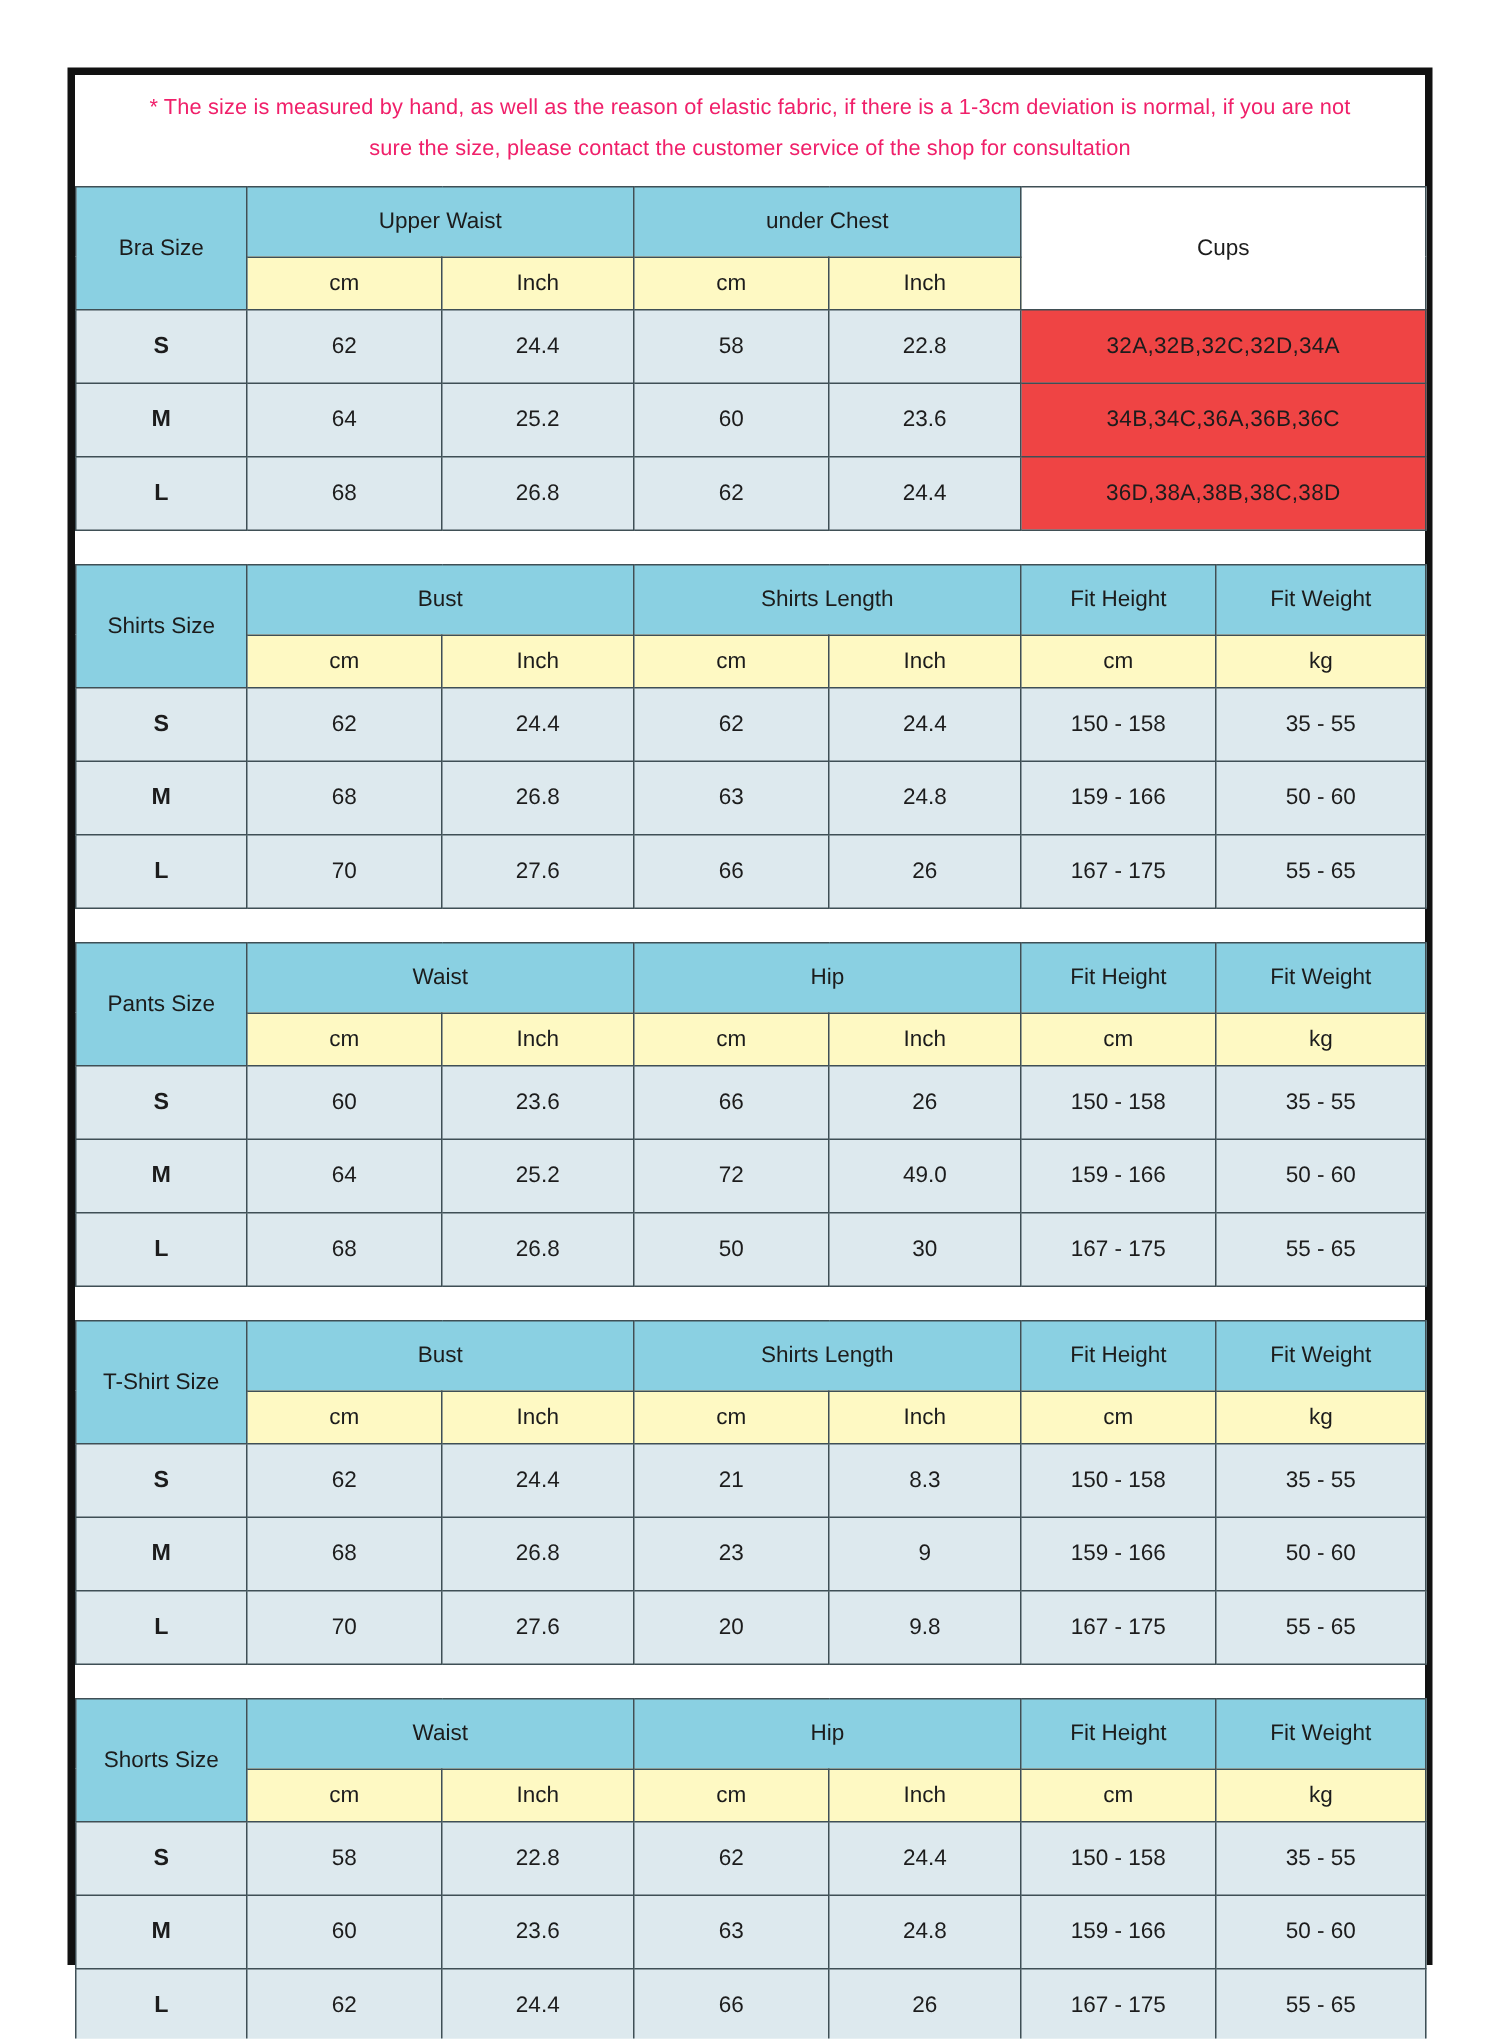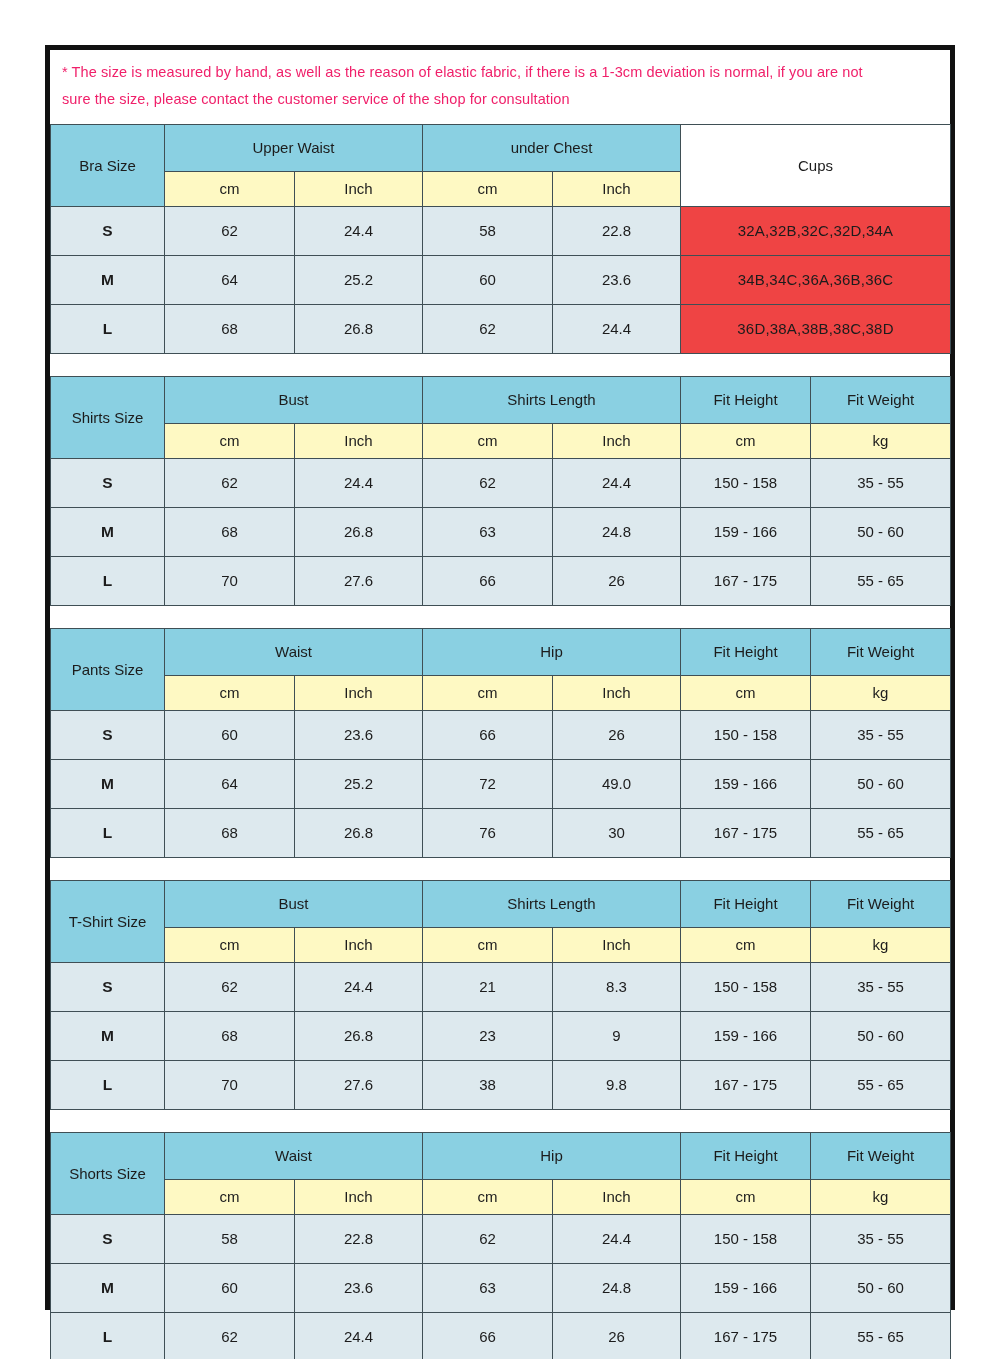--- a/index.html
+++ b/index.html
@@ -38,22 +38,22 @@
     box-sizing: border-box;
     width: 100%;
     padding: 9px 12px 11px 12px;
     background: #ffffff;
     color: #f0206a;
     font-size: 14.5px;
     line-height: 1.85;
     text-align: center;
     letter-spacing: 0.1px;
   }
-  .note-line-1 { display: block; text-align: left; }
-  .note-line-2 { display: block; text-align: left; }
+  .note-line-1 { display: block; text-align: center; }
+  .note-line-2 { display: block; text-align: center; }
 
   
   .tables-wrap {
     width: 100%;
     box-sizing: border-box;
   }
   table.size-table {
     width: 100%;
     border-collapse: collapse;
     table-layout: fixed;
@@ -277,21 +277,21 @@
             <td>25.2</td>
             <td>72</td>
             <td>49.0</td>
             <td>159 - 166</td>
             <td>50 - 60</td>
           </tr>
           <tr class="body-row">
             <td class="size-cell">L</td>
             <td>68</td>
             <td>26.8</td>
-            <td>76</td>
+            <td>50</td>
             <td>30</td>
             <td>167 - 175</td>
             <td>55 - 65</td>
           </tr>
         </tbody>
       </table>
 
       <div class="table-gap"></div>
 
       <table class="size-table">
@@ -335,21 +335,21 @@
             <td>26.8</td>
             <td>23</td>
             <td>9</td>
             <td>159 - 166</td>
             <td>50 - 60</td>
           </tr>
           <tr class="body-row">
             <td class="size-cell">L</td>
             <td>70</td>
             <td>27.6</td>
-            <td>38</td>
+            <td>20</td>
             <td>9.8</td>
             <td>167 - 175</td>
             <td>55 - 65</td>
           </tr>
         </tbody>
       </table>
 
       <div class="table-gap"></div>
 
       <table class="size-table">

